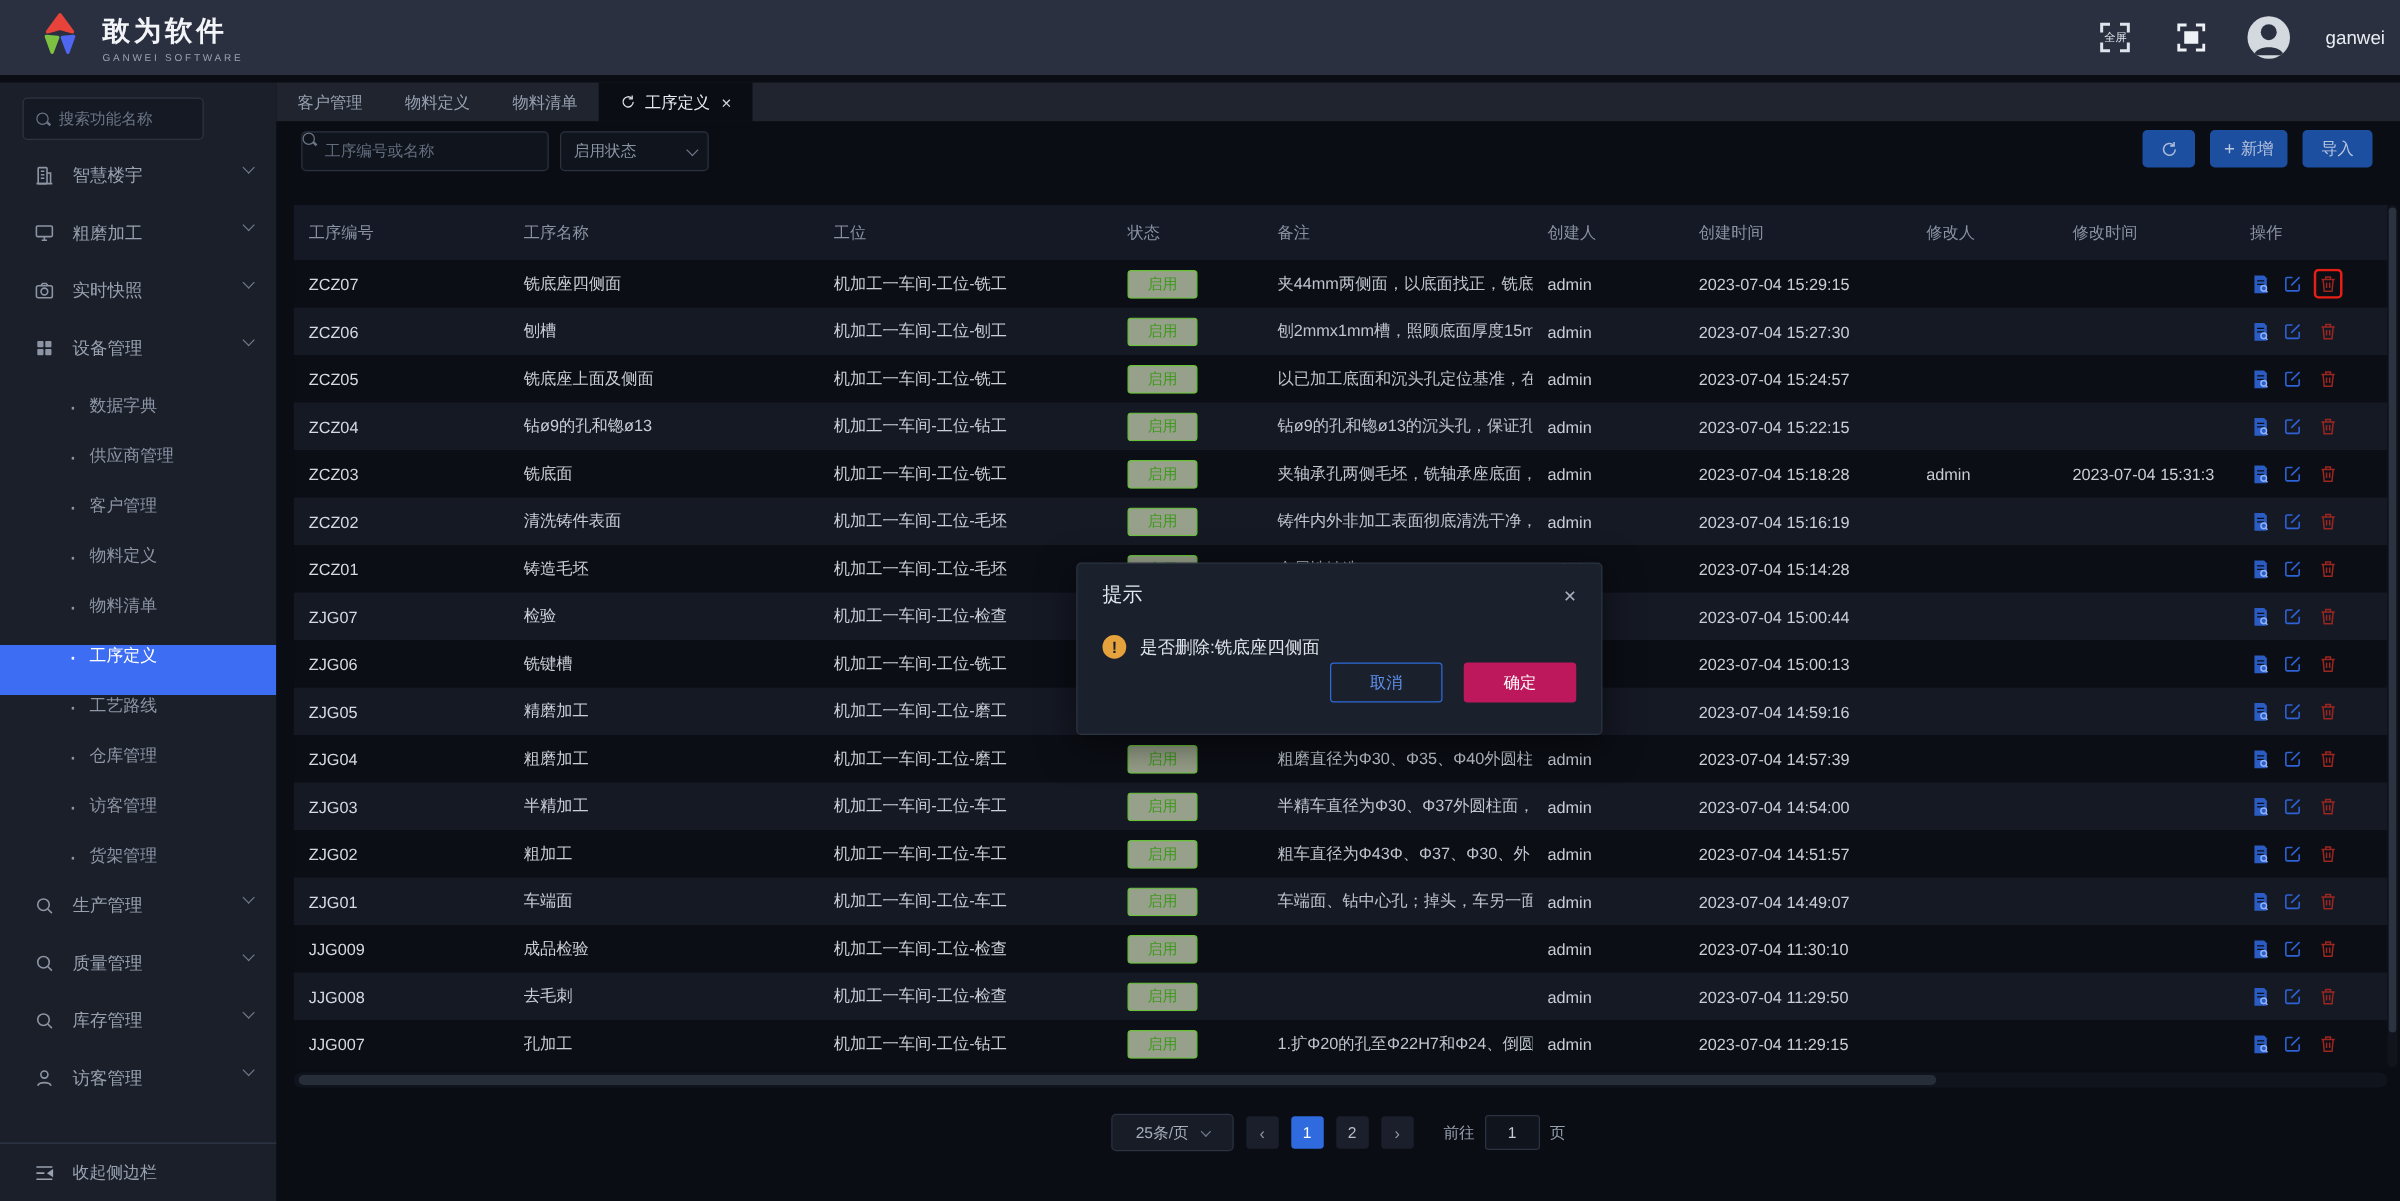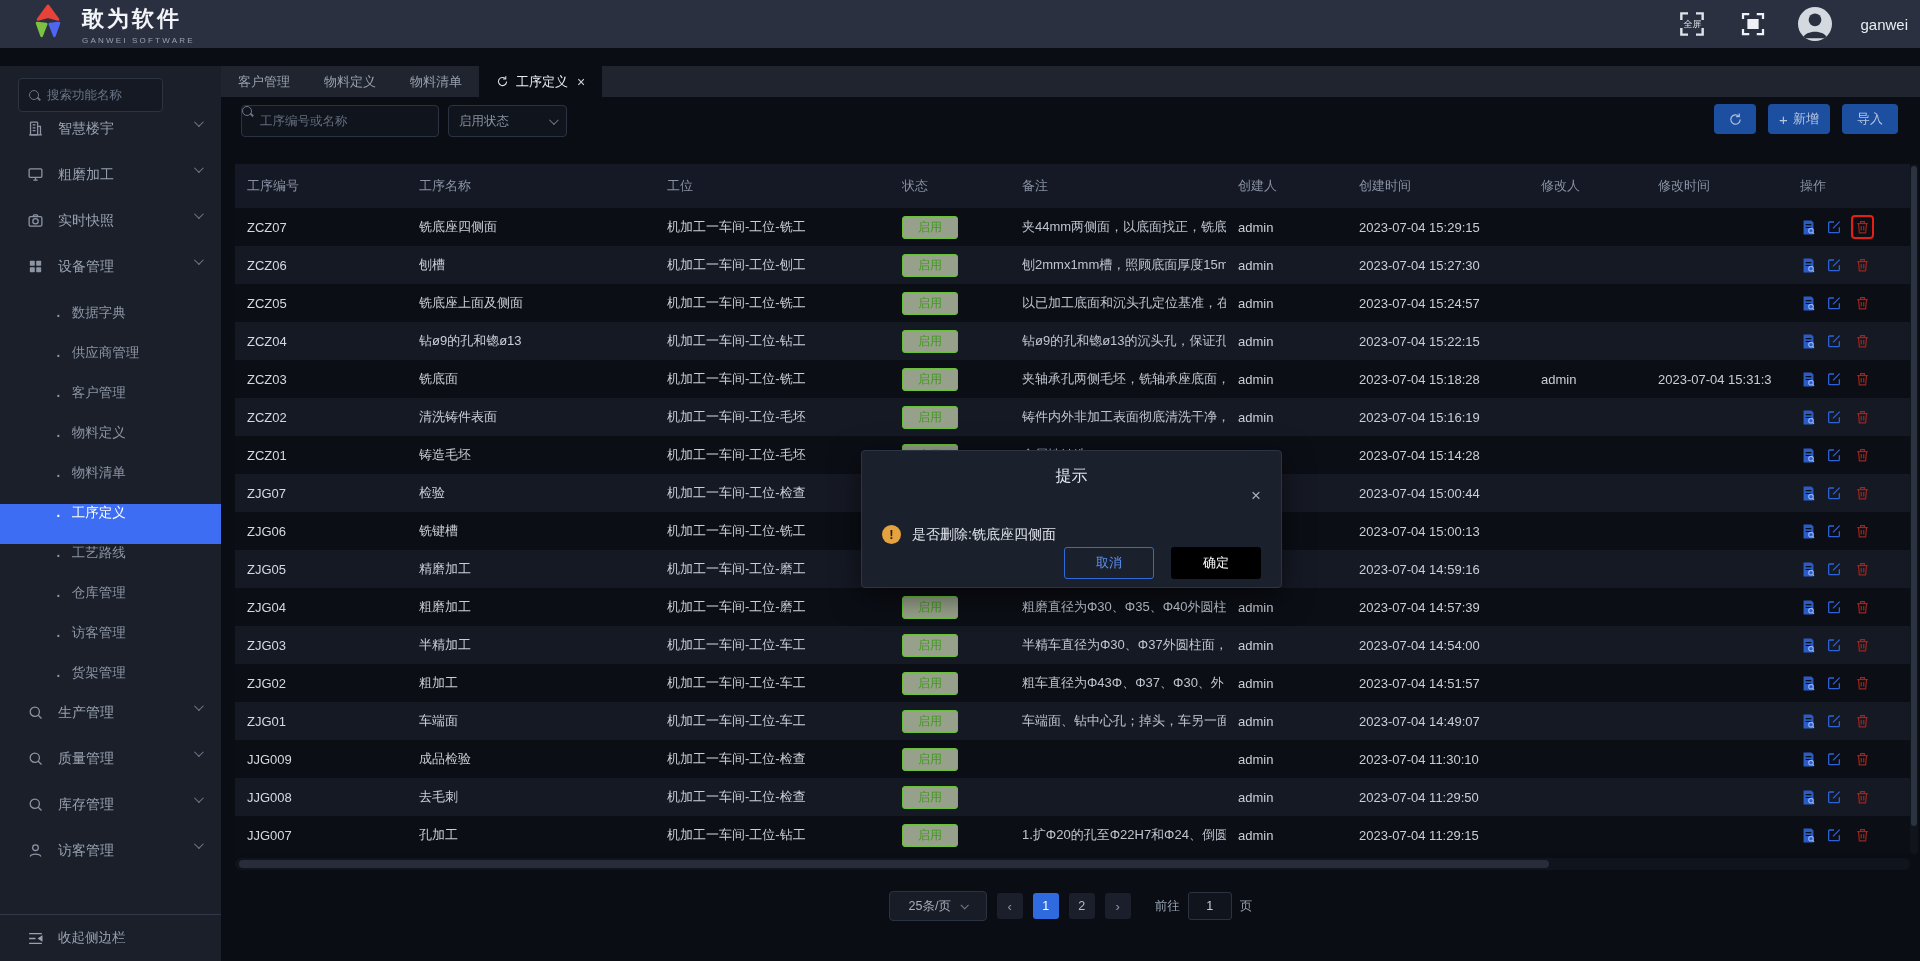--- a/index.html
+++ b/index.html
@@ -8,40 +8,40 @@
     position: relative;
     background: #0a0d13;
     font-family: "Liberation Sans", sans-serif;
     color: #ccd1d9;
     overflow: hidden;
   }
   svg.ic { display:block; }
 
   
   .header {
-    position:absolute; left:0; top:0; width:1920px; height:48px;
+    position:absolute; left:0; top:0; width:1920px; height:60px;
     background:#2a3040; display:flex; align-items:center; z-index:5;
   }
   .brand { display:flex; align-items:center; gap:12px; padding-left:26px; }
   .brand-text .t1 { font-size:22px; font-weight:bold; color:#f2f4f8; letter-spacing:3px; }
   .brand-text .t2 { font-size:8px; color:#9aa2b2; letter-spacing:2.2px; margin-top:2px; }
   .header-right { margin-left:auto; display:flex; align-items:center; gap:28px; padding-right:12px; }
   .fs-wrap { position:relative; width:32px; height:32px; color:#dfe4ec; cursor:pointer; }
   .fs-wrap .fs-label { position:absolute; left:50%; top:50%; transform:translate(-50%,-50%); font-size:9px; color:#dfe4ec; white-space:nowrap; }
   .shot-wrap { width:34px; height:30px; color:#eef1f5; cursor:pointer; }
   .avatar { width:34px; height:34px; border-radius:50%; background:#d4d9e0; display:flex; align-items:flex-end; justify-content:center; overflow:hidden; }
   .username { font-size:15px; color:#e9ecf1; }
 
   
   .sidebar {
     position:absolute; left:0; top:66px; width:221px; height:895px;
     background:#1a1f2a; z-index:4; display:flex; flex-direction:column;
   }
   .side-search {
-    margin:12px 0 0 18px; width:145px; height:34px; background:#141924;
+    margin:12px 0 12px 18px; width:145px; height:34px; background:#141924;
     border:1px solid #2c3442; border-radius:4px; display:flex; align-items:center; gap:7px; padding:0 10px; color:#6b7585;
   }
   .side-search .mag { width:11px; height:11px; position:relative; flex:0 0 auto; }
   .mag::before { content:""; position:absolute; left:0; top:0; width:8px; height:8px; border:1.5px solid #6b7585; border-radius:50%; }
   .mag::after { content:""; position:absolute; left:8px; top:8px; width:4px; height:1.5px; background:#6b7585; transform:rotate(45deg); }
   .side-search .ph { font-size:12.5px; }
   .side-menu { margin-top:8px; flex:1 1 auto; overflow:hidden; }
   .side-item { display:flex; align-items:flex-start; cursor:pointer; color:#99a1b0; }
   .side-item.t-group { height:46px; padding:0 20px 0 27px; font-size:14px; }
   .side-item.t-sub { height:40px; padding:0 20px 0 55px; font-size:13.5px; color:#8d95a5; }
@@ -141,29 +141,29 @@
   .pg.active { background:#2f6bdf; color:#ffffff; }
   .pg-goto { display:flex; align-items:center; gap:8px; margin-left:14px; }
   .goto-input { width:44px; height:28px; background:#10141d; border:1px solid #2b3342; border-radius:3px; color:#c6ccd6; text-align:center; font-size:12.5px; }
 
   
   .modal {
     position:absolute; left:861px; top:450px; width:421px; height:138px;
     background:#1b202d; border:1px solid #2c3443; border-radius:4px; z-index:20;
     box-shadow:0 8px 30px rgba(0,0,0,.55); padding:15px 20px 0 20px;
   }
-  .modal-head { display:flex; align-items:center;flex-direction:column; }
+  .modal-head { display:flex; align-items:center; }
   .modal-title { font-size:16px; color:#e2e7ef; }
   .modal-close { margin-left:auto; font-size:17px; color:#aab2c0; cursor:pointer; line-height:1; }
   .modal-body { display:flex; align-items:center; gap:11px; margin-top:21px; }
   .warn-ic { width:19px; height:19px; border-radius:50%; background:#e6a23c; color:#1b202d; font-size:13px; font-weight:bold; display:flex; align-items:center; justify-content:center; flex:0 0 auto; }
   .modal-msg { font-size:14px; color:#dfe3ea; }
   .modal-foot { display:flex; justify-content:flex-end; gap:17px; margin-top:3px; }
   .btn-cancel { width:90px; height:32px; background:transparent; border:1px solid #2e6bd8; border-radius:3px; color:#5f93f2; font-size:13px; cursor:pointer; font-family:"Liberation Sans",sans-serif; }
-  .btn-ok { width:90px; height:32px; background:#000000; border:none; border-radius:3px; color:#ffffff; font-size:13px; cursor:pointer; font-family:Liberation Mono, monospace; }
+  .btn-ok { width:90px; height:32px; background:#be185d; border:none; border-radius:3px; color:#ffffff; font-size:13px; cursor:pointer; font-family:Liberation Mono, monospace; }
 
   .hidden-defs { position:absolute; width:0; height:0; overflow:hidden; }
 </style>
 </head>
 <body>
 
 <svg class="hidden-defs" xmlns="http://www.w3.org/2000/svg">
   <defs>
     <symbol id="i-logo" viewBox="0 0 48 44">
       <polygon points="24,2 35,17 24,14 13,17" fill="#e8433a" stroke="#e8433a" stroke-width="3" stroke-linejoin="round"></polygon>

